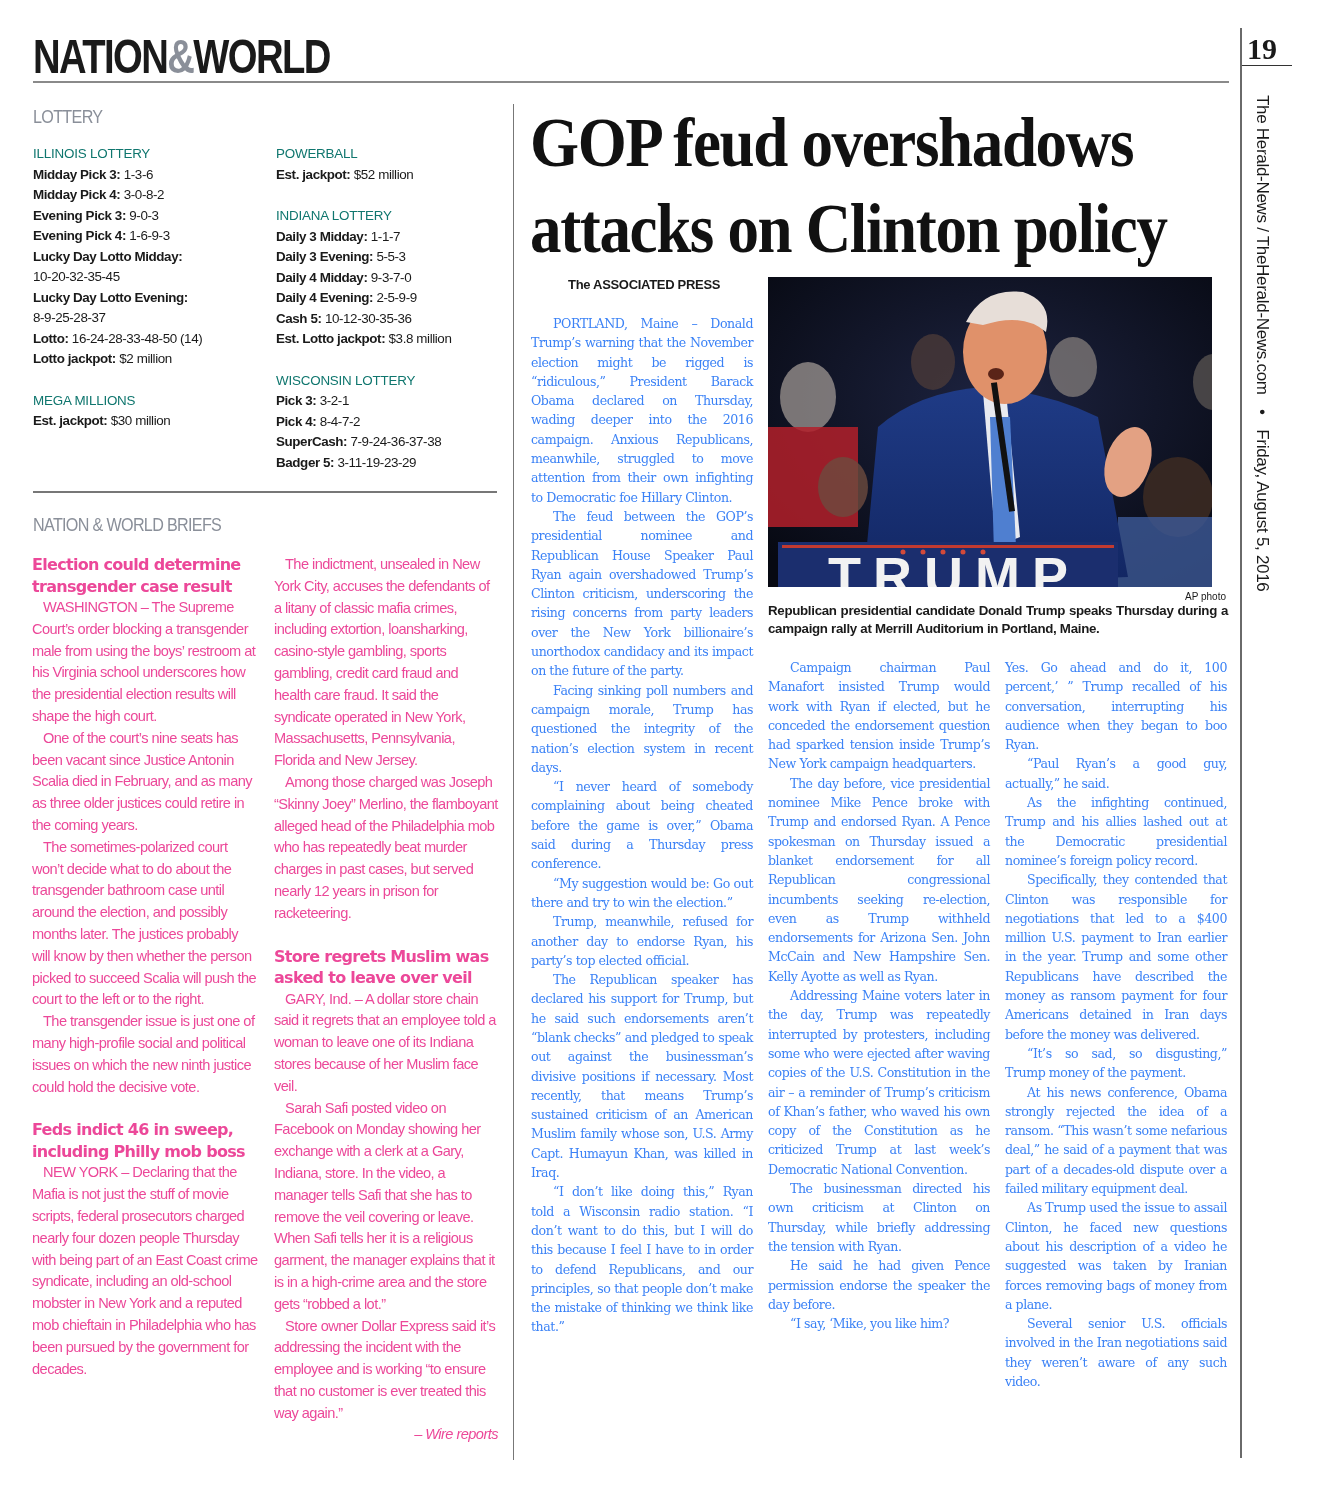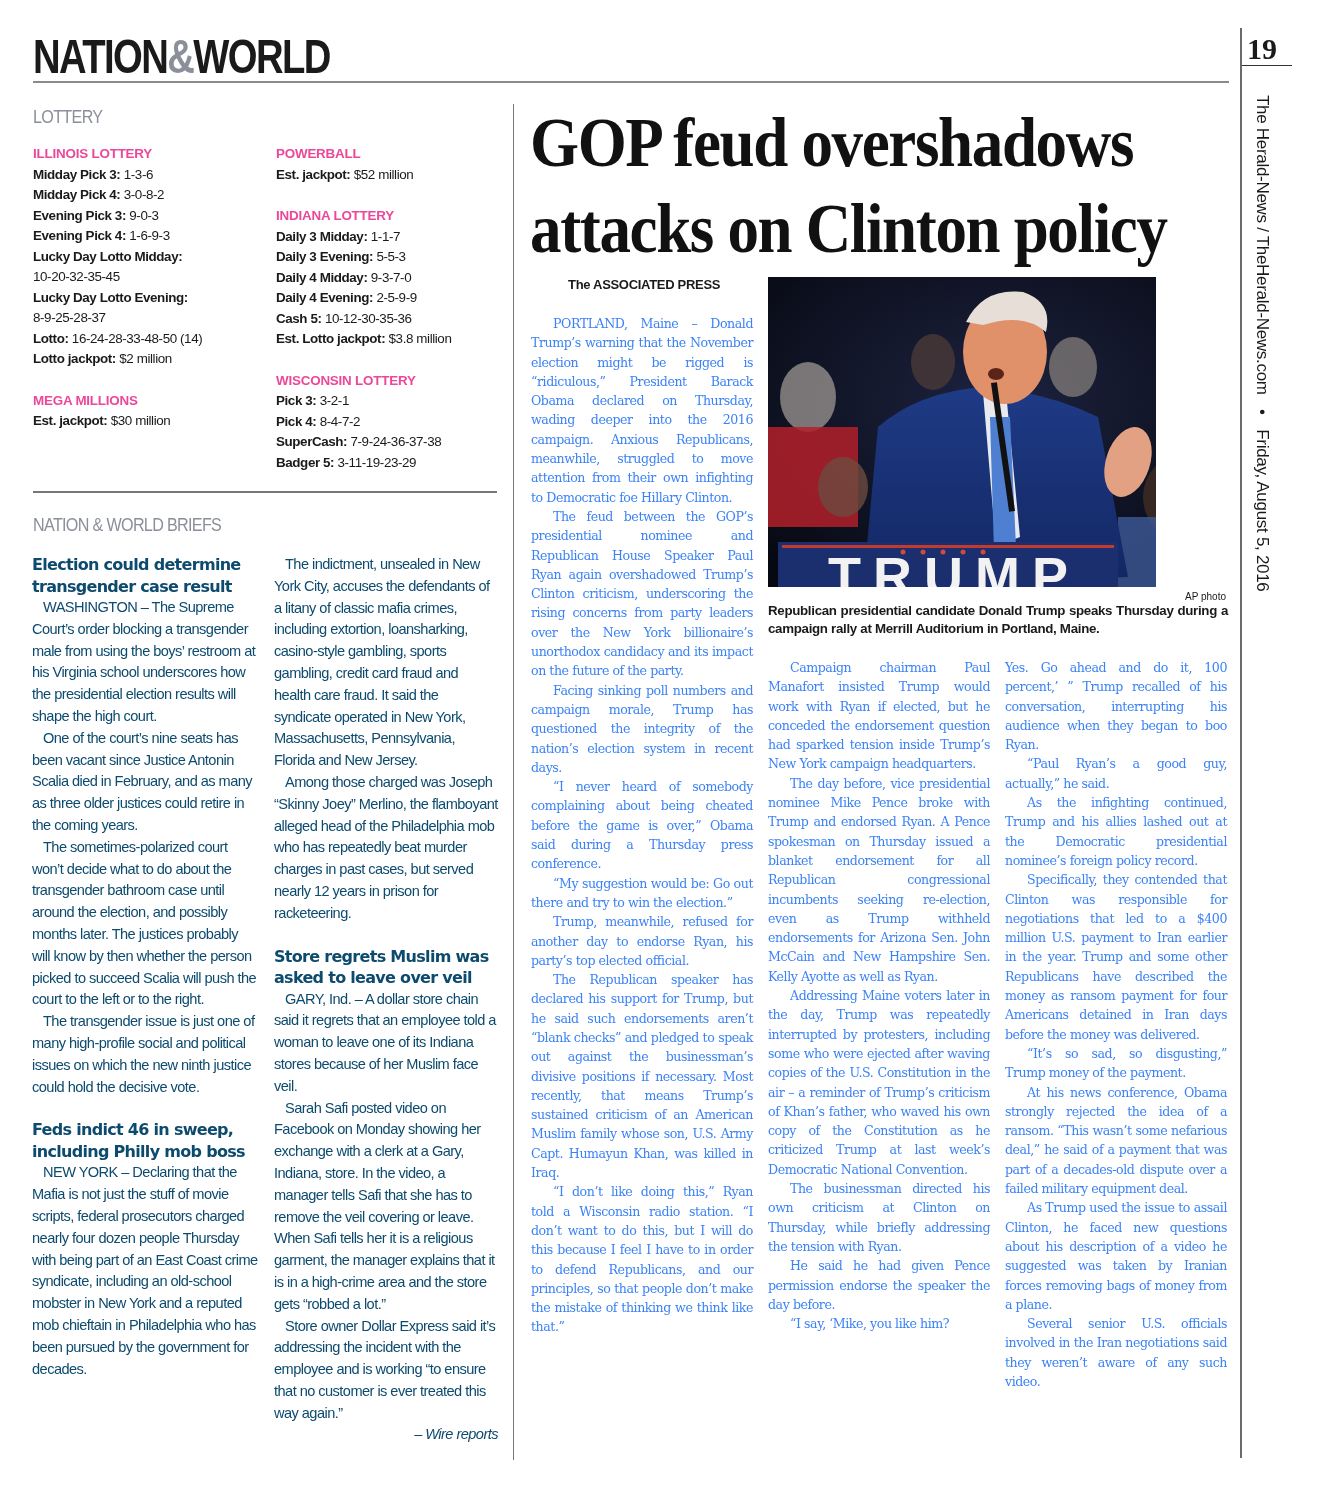--- a/index.html
+++ b/index.html
@@ -23,50 +23,50 @@
   .rail-text {
     position: absolute; left: 1252px; top: 95px;
     writing-mode: vertical-rl; font-family: "Liberation Sans", sans-serif;
     font-size: 17px; letter-spacing: -0.3px; white-space: nowrap; color: #1a1a1a;
   }
   .rail-text .dot { margin: 10px 0; }
 
   
   .sec-head { position: absolute; font-family: "Liberation Sans", sans-serif; font-weight: 400; color: #8a8f99; font-size: 19px; letter-spacing: -0.8px; transform: scaleX(0.85); transform-origin: left top; white-space: nowrap; }
   .lot-block { position: absolute; font-family: "Liberation Sans", sans-serif; font-size: 13.4px; line-height: 20.5px; letter-spacing: -0.4px; }
-  .lot-block .sub { color: #ec4899; font-weight: 700; font-size: 13.4px; margin-bottom: 0; letter-spacing: -0.2px; }
+  .lot-block .sub { color: #0f766e; font-weight: 400; font-size: 13.4px; margin-bottom: 0; letter-spacing: -0.2px; }
   .lot-block .row b { font-weight: 700; margin-top: 40px; }
   .lot-block .gap { height: 21px; }
   .lot-rule { position: absolute; left: 33px; top: 491px; width: 464px; height: 2px; background: #777; }
 
   
   .v-rule { position: absolute; left: 513px; top: 104px; width: 1px; height: 1356px; background: #777; }
 
   
-  .brief-col { position: absolute; width: 225px; font-family: "Liberation Sans", sans-serif; font-size: 14.6px; line-height: 21.8px; letter-spacing: -0.55px; color: #0c4a6e; }
+  .brief-col { position: absolute; width: 225px; font-family: "Liberation Sans", sans-serif; font-size: 14.6px; line-height: 21.8px; letter-spacing: -0.55px; color: #ec4899; }
   .brief-col p { text-indent: 11px; }
   .brief-head { font-family: "DejaVu Sans", sans-serif; font-weight: 700; font-size: 16px; line-height: 21.5px; letter-spacing: -0.7px; text-indent: 0; }
   .brief-col .sp { height: 21px; }
   .wire { text-align: right; font-style: italic; }
 
   
   .headline {
     position: absolute; left: 530px; top: 100px; width: 720px;
     font-family: "Liberation Serif", serif; font-weight: 700;
     font-size: 70px; line-height: 86px; letter-spacing: -1.5px; color: #111;
     transform: scaleX(0.9); transform-origin: left top; white-space: nowrap;
   }
   .byline { position: absolute; left: 568px; top: 277px; font-family: "Liberation Sans", sans-serif; font-weight: 700; font-size: 13px; letter-spacing: -0.3px; }
 
   .story-col { position: absolute; font-family: "DejaVu Serif", serif; font-size: 12.6px; line-height: 19.3px; letter-spacing: -0.45px; text-align: justify; color: #3b82f6; }
   .story-col p { text-indent: 22px; }
   .story-col p.noind { text-indent: 0; }
 
   
-  .photo { position: absolute; left: 768px; top: 277px; width: 388px; height: 310px; overflow: hidden; background: #0c0f1c; }
+  .photo { position: absolute; left: 768px; top: 277px; width: 444px; height: 310px; overflow: hidden; background: #0c0f1c; }
   .photo svg { display: block; }
   .credit { position: absolute; left: 1100px; top: 591px; width: 126px; text-align: right; font-family: "Liberation Sans", sans-serif; font-size: 10px; }
   .caption { position: absolute; left: 768px; top: 602px; width: 460px; font-family: "Liberation Sans", sans-serif; font-weight: 700; font-size: 13.3px; line-height: 18px; letter-spacing: -0.3px; text-align: justify; }
 </style>
 </head>
 <body>
 
 <div class="masthead"><span>NATION</span><span class="amp">&amp;</span><span>WORLD</span></div>
 <div class="mast-rule"></div>
 

